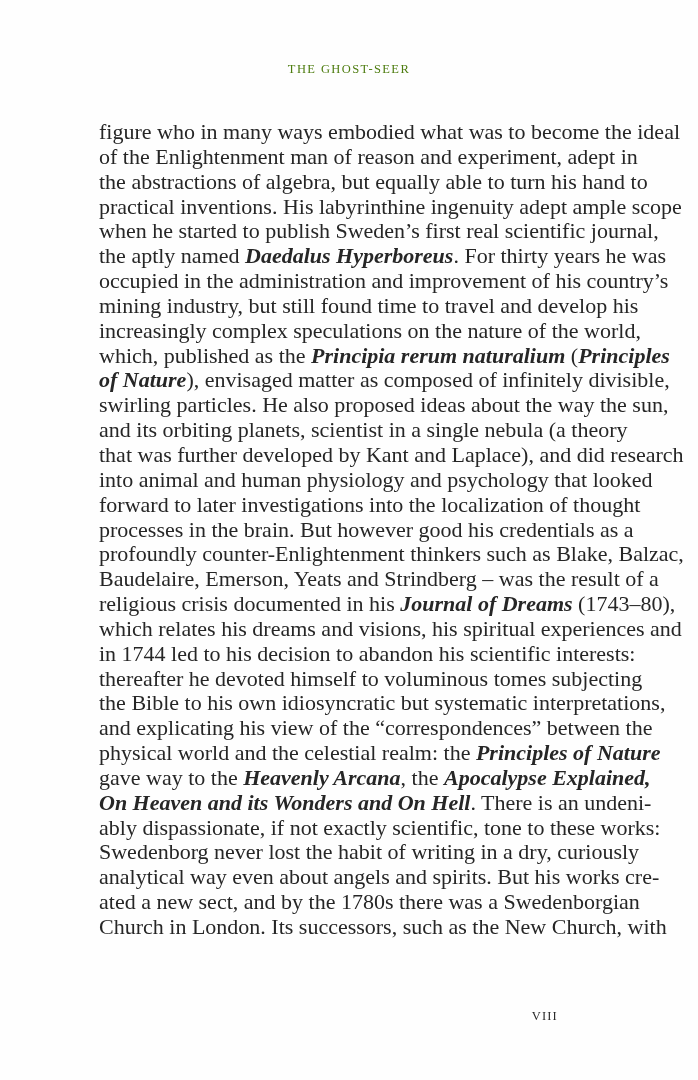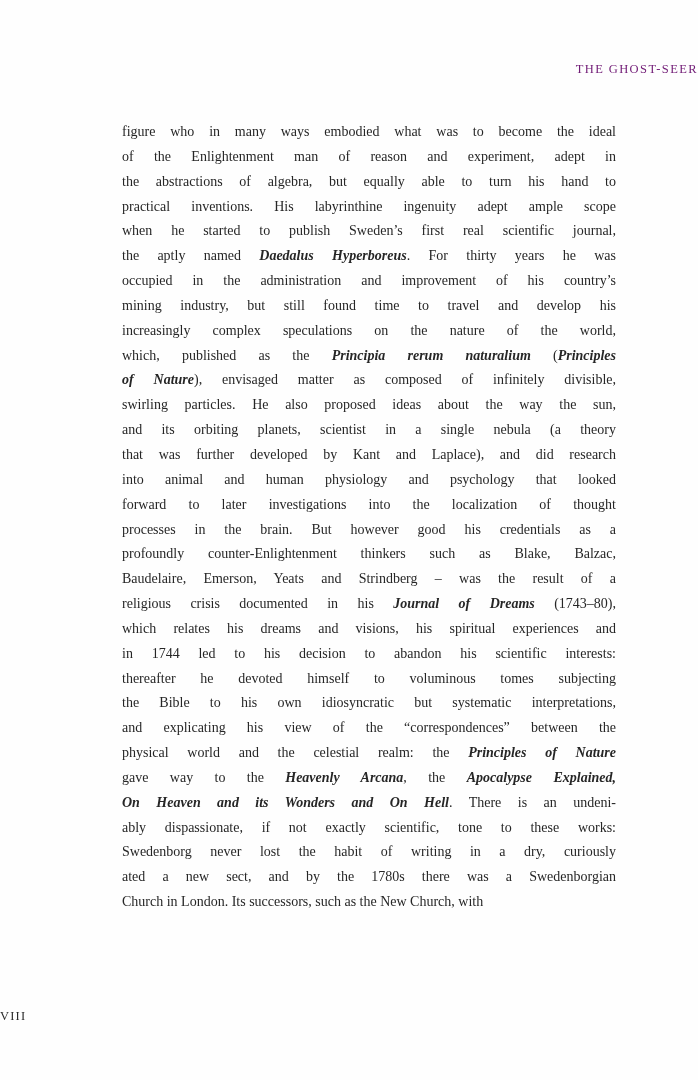--- a/index.html
+++ b/index.html
@@ -1,35 +1,35 @@
 <!DOCTYPE html>
 <html><head>
 <meta charset="utf-8">
 <style>
   html, body { margin: 0; padding: 0; background: #ffffff; }
   body { width: 698px; height: 1080px; position: relative; overflow: hidden; }
   .page { position: absolute; left: 0; top: 0; width: 698px; height: 1080px; background: #fefefe; }
   .running-head {
-    position: absolute; top: 62px; left: 0; width: 698px; text-align: right;
+    position: absolute; top: 62px; left: 0; width: 698px; text-align: center;
     font-family: "Liberation Serif", "DejaVu Serif", serif;
-    font-size: 12.5px; letter-spacing: 1.4px; color: #701a75;
+    font-size: 12.5px; letter-spacing: 1.4px; color: #4d7c0f;
   }
   .body-text {
     position: absolute; left: 99px; top: 120px; width: 494px;
     font-family: "Liberation Serif", "DejaVu Serif", serif;
-    font-size: 14px; line-height: 24.85px; color: #262626; margin-left: 23px;
+    font-size: 22px; line-height: 24.85px; color: #262626;
   }
   .line {
     display: block; white-space: nowrap; text-align: justify; text-align-last: justify;
     height: 24.85px; overflow: visible;
   }
   .line.last { text-align-last: left; }
   .line i { font-style: italic; font-weight: bold; }
   .folio {
-    position: absolute; top: 1009px; left: 0; width: 558px; text-align: left;
+    position: absolute; top: 1009px; left: 0; width: 558px; text-align: right;
     font-family: "Liberation Serif", "DejaVu Serif", serif;
     font-size: 12.5px; letter-spacing: 1.2px; color: #2a2a2a;
   }
 </style>
 </head>
 <body>
 
 <div class="page">
   <div class="running-head">THE GHOST-SEER</div>
   <div class="body-text" id="body-text">
@@ -56,17 +56,18 @@
       <span class="line"><span>which relates his dreams and visions, his spiritual experiences and</span></span>
       <span class="line"><span>in 1744 led to his decision to abandon his scientific interests:</span></span>
       <span class="line"><span>thereafter he devoted himself to voluminous tomes subjecting</span></span>
       <span class="line"><span>the Bible to his own idiosyncratic but systematic interpretations,</span></span>
       <span class="line"><span>and explicating his view of the “correspondences” between the</span></span>
       <span class="line"><span>physical world and the celestial realm: the </span><i>Principles of Nature</i></span>
       <span class="line"><span>gave way to the </span><i>Heavenly Arcana</i><span>, the </span><i>Apocalypse Explained,</i></span>
       <span class="line"><i>On Heaven and its Wonders and On Hell</i><span>. There is an undeni-</span></span>
       <span class="line"><span>ably dispassionate, if not exactly scientific, tone to these works:</span></span>
       <span class="line"><span>Swedenborg never lost the habit of writing in a dry, curiously</span></span>
+      <span class="line"><span>analytical way even about angels and spirits. But his works cre-</span></span>
       <span class="line"><span>ated a new sect, and by the 1780s there was a Swedenborgian</span></span>
       <span class="line last"><span>Church in London. Its successors, such as the New Church, with</span></span>
     </div>
   <div class="folio">VIII</div>
 </div>
 
 </body></html>

